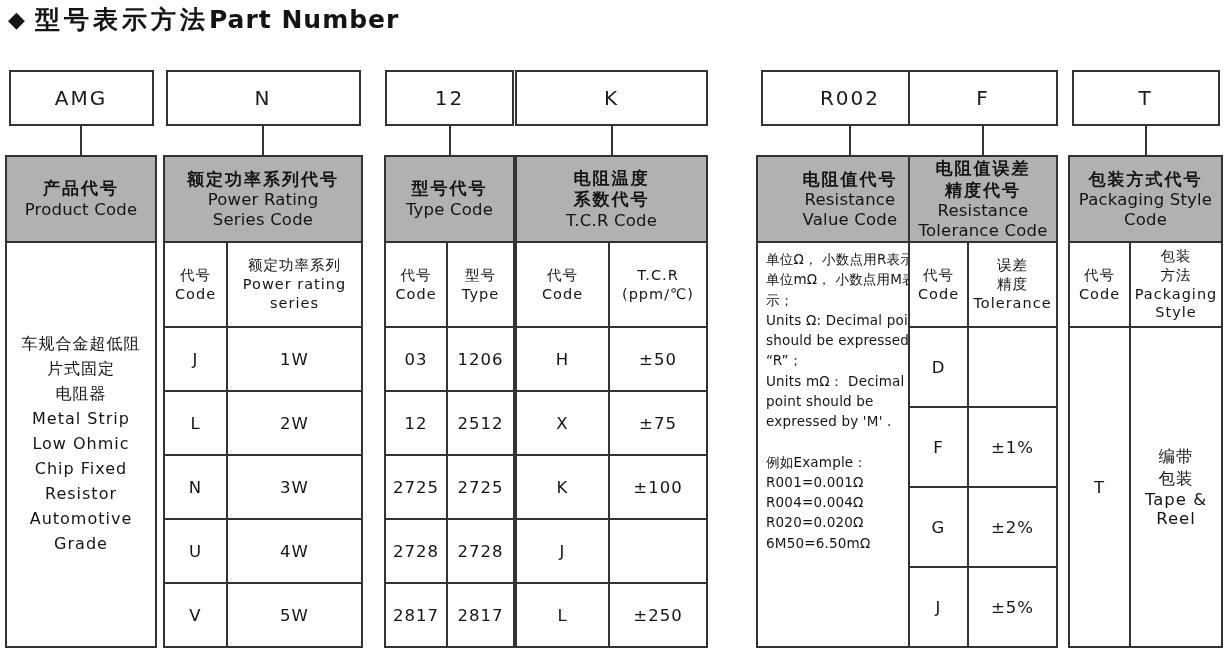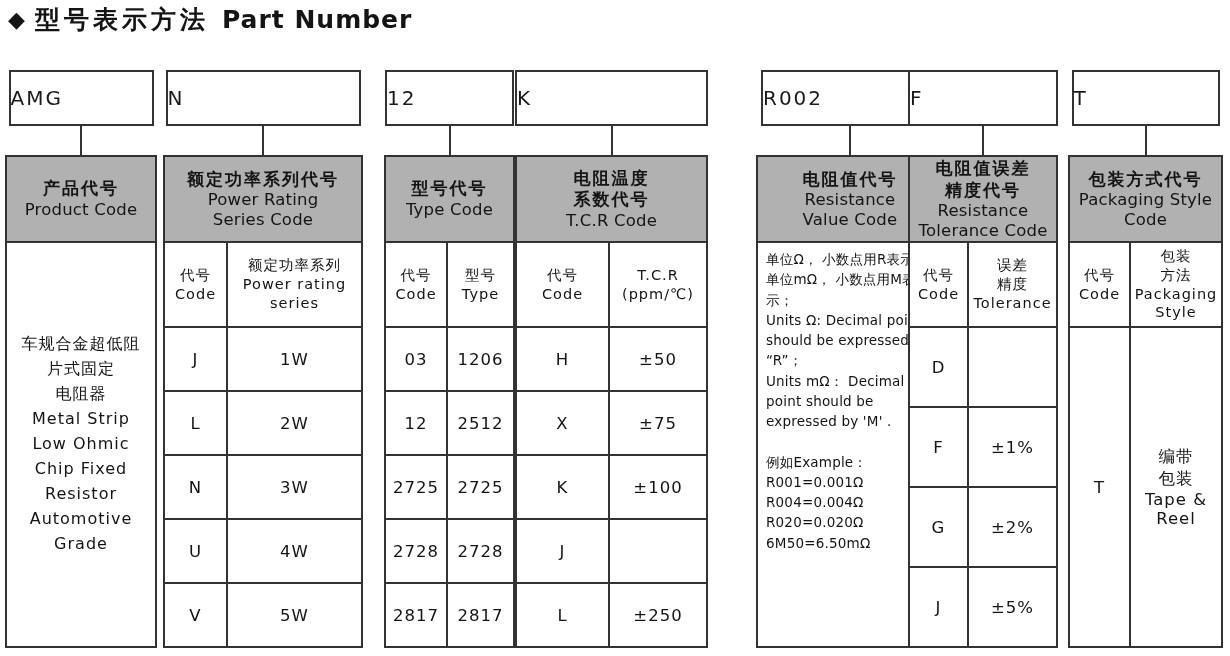--- a/index.html
+++ b/index.html
@@ -19,40 +19,40 @@
     position: absolute;
     left: 8px;
     top: 3px;
     font-size: 25px;
     font-weight: bold;
     display: flex;
     align-items: center;
     white-space: nowrap;
   }
   .title .diamond { font-size: 22px; margin-right: 10px; }
-  .title .t-zh { letter-spacing: 4px; margin-right: 13px; }
+  .title .t-zh { letter-spacing: 4px; margin-right: 0; }
   .title .t-en { letter-spacing: 1px; }
 
   .col {
     position: absolute;
     top: 70px;
     height: 578px;
     display: flex;
     flex-direction: column;
   }
   .code-box {
     flex: none;
     width: var(--boxw, 100%);
     height: 56px;
     margin: 0 auto;
     border: 2px solid var(--border, #333);
     background: #fff;
     display: flex;
     align-items: center;
-    justify-content: flex-start;
+    justify-content: center;
     font-size: 20px;
     letter-spacing: 2px;
     color: #1a1a1a;
   }
   .connector {
     flex: none;
     width: 2px;
     height: 29px;
     background: var(--border, #333);
     margin: 0 auto;

